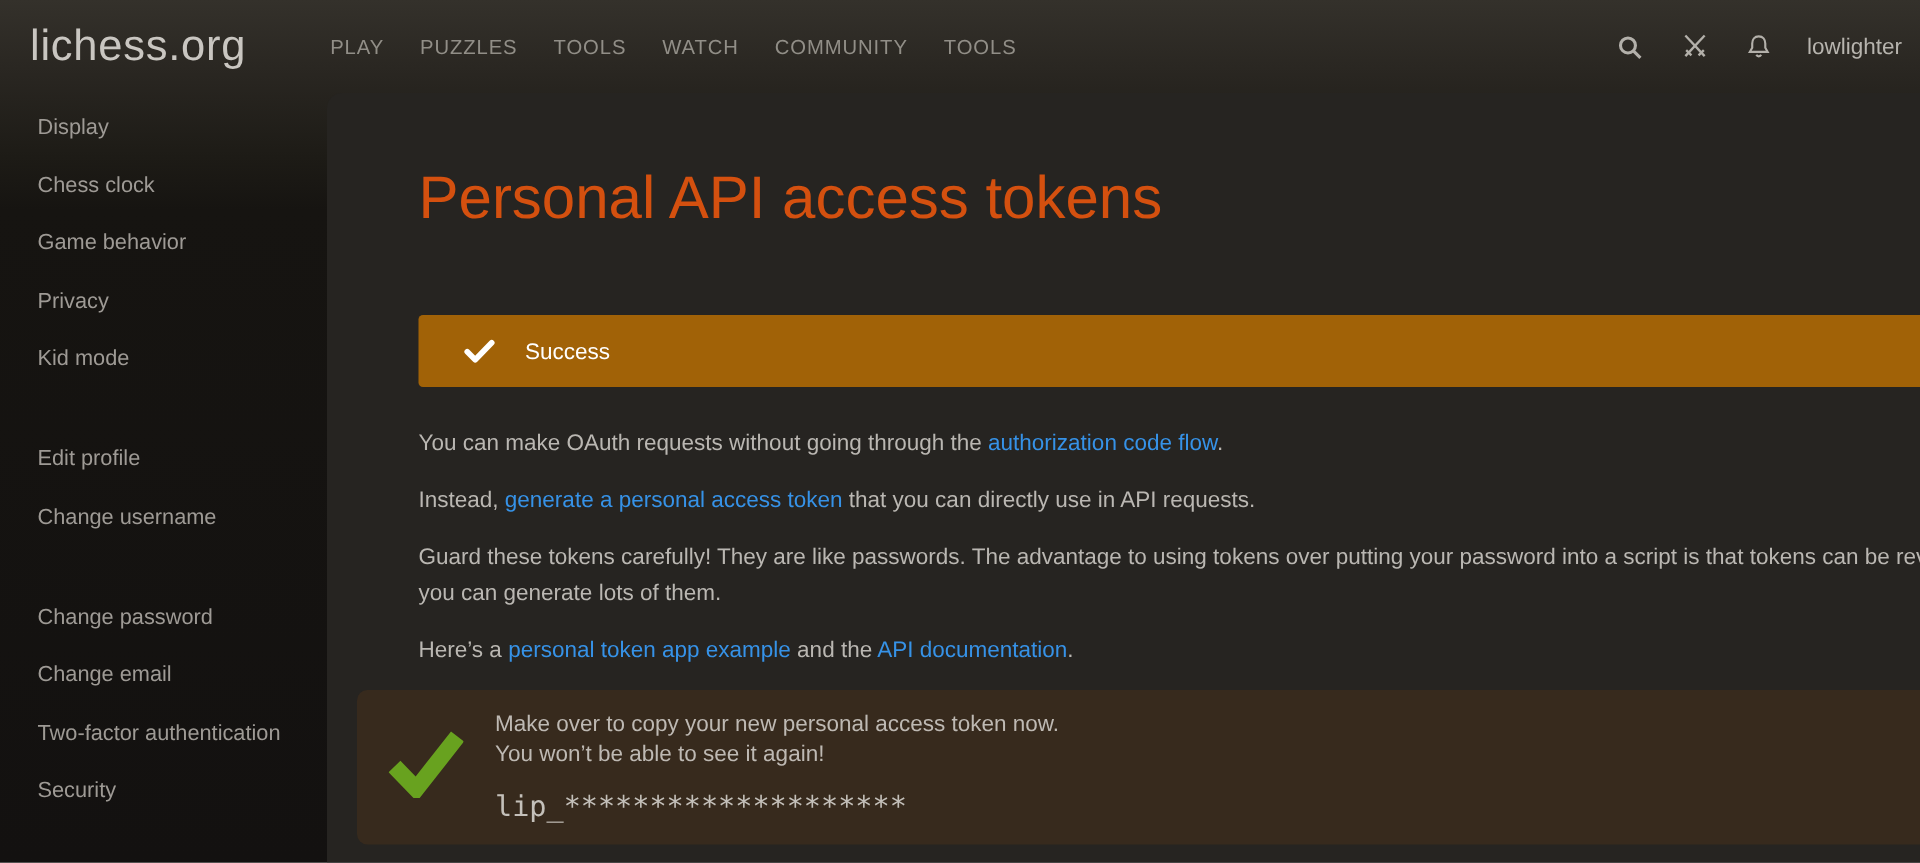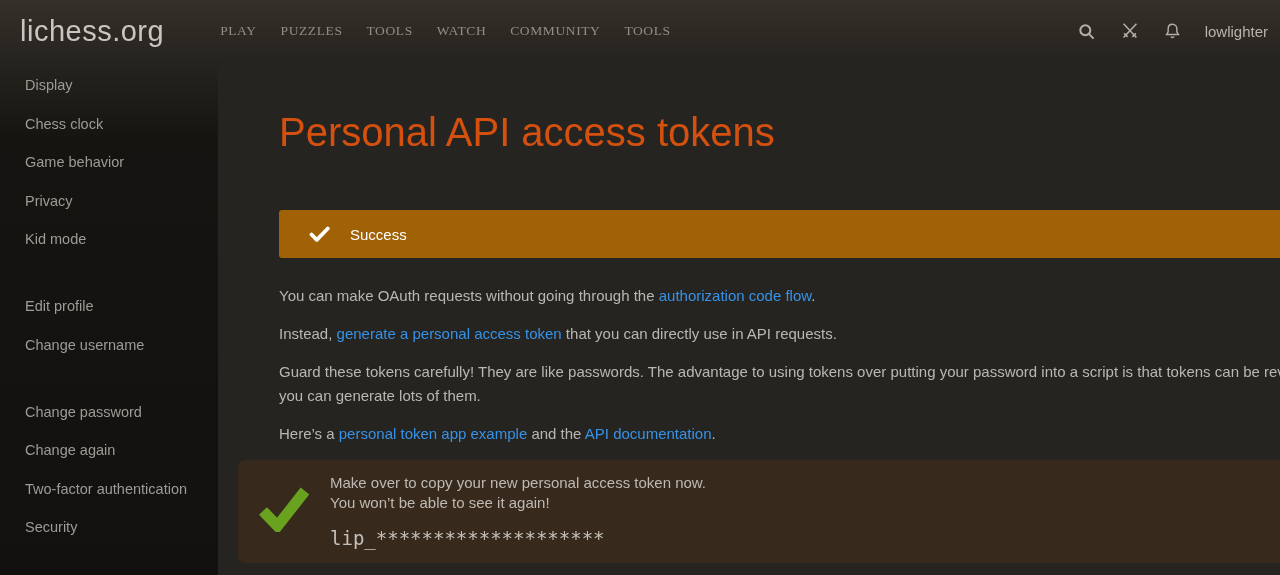--- a/index.html
+++ b/index.html
@@ -17,21 +17,21 @@
     display: flex; align-items: center;
   }
   .logo {
     margin-left: 20px;
     font-size: 29px; font-weight: 300; letter-spacing: 0.5px;
     color: #c9c6c1; cursor: pointer;
   }
   .nav { display: flex; margin-left: 56px; gap: 24px; }
   .nav-item {
     font-size: 13.5px; letter-spacing: 0.6px; color: #918e87;
-    text-decoration: none; cursor: pointer; font-family: Liberation Serif, serif;
+    text-decoration: none; cursor: pointer;
   }
   .topbar-right {
     margin-left: auto; margin-right: 12px;
     display: flex; align-items: center; gap: 21px;
   }
   .tb-icon { display: inline-flex; align-items: center; justify-content: center; width: 22px; height: 22px; cursor: pointer; }
   .username { font-size: 15px; color: #b7b4ae; cursor: pointer; }
 
   
   .sidebar { position: absolute; top: 62px; left: 0; width: 218px; padding-top: 4px; }
@@ -131,21 +131,21 @@
     <a class="side-item">Game behavior</a>
     <a class="side-item">Privacy</a>
     <a class="side-item">Kid mode</a>
   </div>
   <div class="side-group">
     <a class="side-item">Edit profile</a>
     <a class="side-item">Change username</a>
   </div>
   <div class="side-group">
     <a class="side-item">Change password</a>
-    <a class="side-item">Change again</a>
+    <a class="side-item">Change email</a>
     <a class="side-item">Two-factor authentication</a>
     <a class="side-item">Security</a>
   </div>
 </aside>
 
 <main class="main-box">
   <div class="title-row">
     <h1 class="page-title">Personal API access tokens</h1>
     <button class="new-token-btn">
       <span style="display:inline-flex;">

